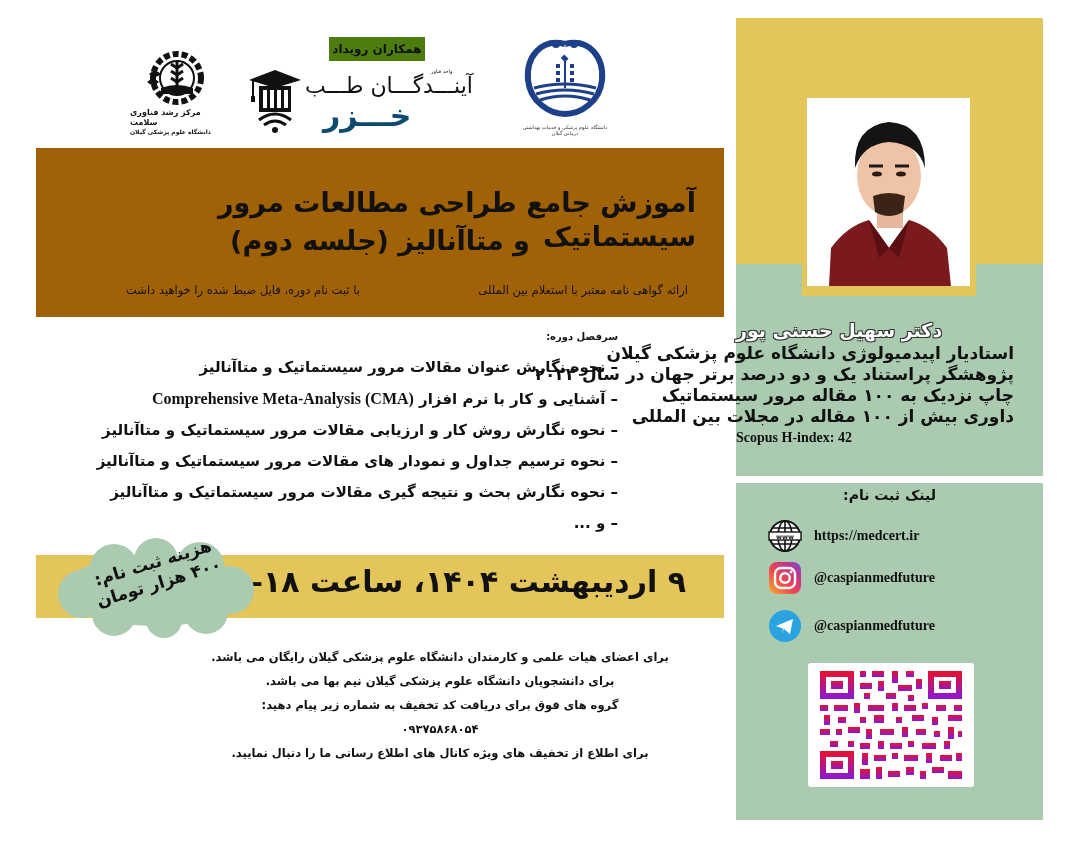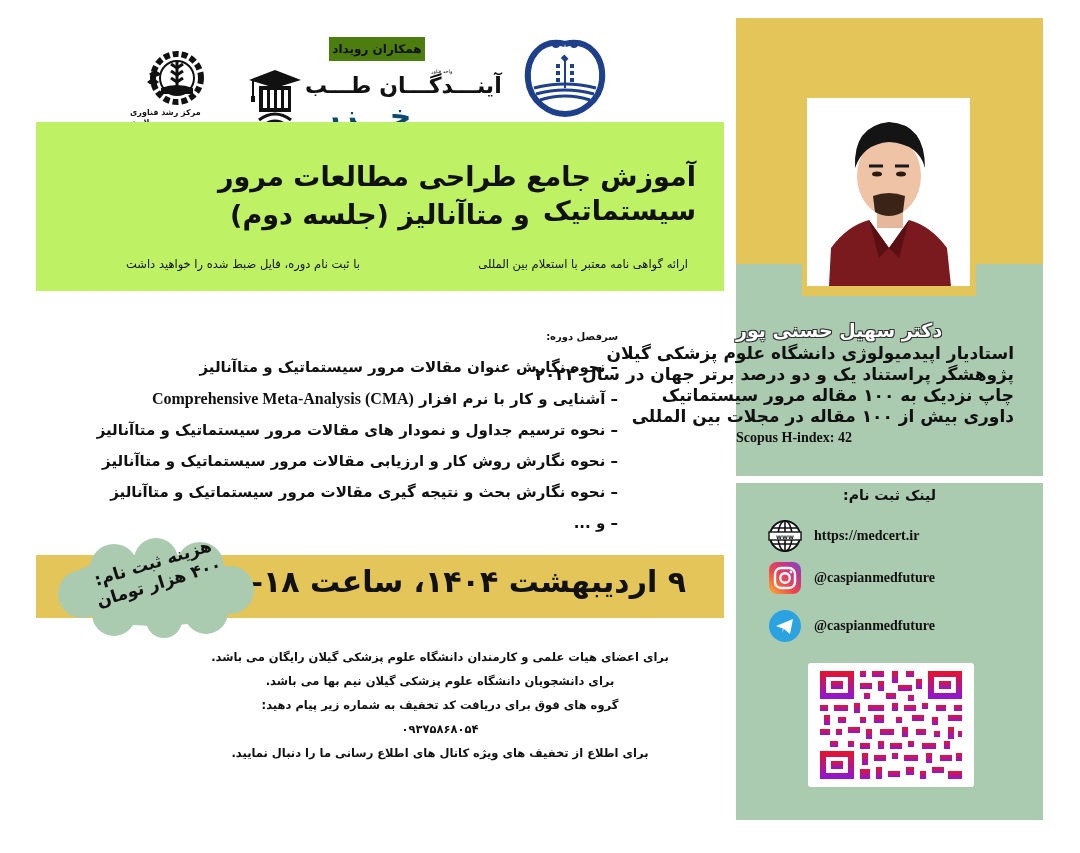--- a/index.html
+++ b/index.html
@@ -12,28 +12,28 @@
   .partner-badge { left: 329px; top: 37px; width: 96px; height: 24px; background: #4d7c0f;
     font-weight: bold; font-size: 12px; display: flex; align-items: center; justify-content: center; direction: rtl; }
 
   .logo-left { left: 130px; top: 48px; width: 90px; height: 80px; text-align: left; }
   .logo-left .mark { width: 60px; height: 60px; margin: 0 auto; position: relative; }
   .logo-left .cap1 { font-size: 8px; font-weight: bold; direction: rtl; line-height: 10px; }
   .logo-left .cap2 { font-size: 6px; font-weight: bold; direction: rtl; line-height: 8px; }
 
   .logo-mid { left: 245px; top: 68px; width: 245px; height: 66px; }
   .logo-mid .small { position: absolute; left: 186px; top: 0; font-size: 5px; direction: rtl; }
-  .logo-mid .word1 { position: absolute; left: 60px; top: 5px; font-size: 22px; font-weight: bold; direction: rtl; letter-spacing: 1px; white-space: nowrap; }
+  .logo-mid .word1 { position: absolute; left: 60px; top: 5px; font-size: 22px; font-weight: normal; direction: rtl; letter-spacing: 1px; white-space: nowrap; }
   .logo-mid .word2 { position: absolute; left: 78px; top: 30px; font-size: 30px; font-weight: bold; color: #0c4a6e; direction: rtl; letter-spacing: 18px; white-space: nowrap; }
 
   .logo-right { left: 515px; top: 36px; width: 100px; height: 96px; text-align: center; }
   .logo-right .cap { font-size: 5px; color: #333; direction: rtl; margin-top: 2px; }
 
   
-  .title-banner { left: 36px; top: 122px; width: 688px; height: 169px; background: #bef264; }
+  .title-banner { left: 36px; top: 148px; width: 688px; height: 169px; background: #a16207; }
   .title-line { position: absolute; right: 28px; left: 28px; text-align: center; direction: rtl;
     font-family: "DejaVu Sans", sans-serif; font-weight: bold; font-size: 27px; line-height: 34px; color: #111; }
   .title-line.l1 { top: 38px; text-align: right; right: 28px; }
   .title-line.l2 { top: 76px; }
   .sub-note { position: absolute; top: 135px; direction: rtl; font-size: 11.5px; font-weight: normal; white-space: nowrap; }
   .sub-note.a { right: 36px; }
   .sub-note.b { left: 90px; }
 
   
   .syllabus { right: 462px; top: 322px; width: 560px; direction: rtl; }
@@ -140,22 +140,22 @@
   <div class="title-line l2">و متاآنالیز (جلسه دوم)</div>
   <div class="sub-note a">ارائه گواهی نامه معتبر با استعلام بین المللی</div>
   <div class="sub-note b">با ثبت نام دوره، فایل ضبط شده را خواهید داشت</div>
 </div>
 
 <div class="abs syllabus">
   <div class="head">سرفصل دوره:</div>
   <ul>
     <li><span>– نحوه نگارش عنوان مقالات مرور سیستماتیک و متاآنالیز</span></li>
     <li><span>– آشنایی و کار با نرم افزار </span><span class="latin">Comprehensive Meta-Analysis (CMA)</span></li>
+    <li><span>– نحوه نگارش روش کار و ارزیابی مقالات مرور سیستماتیک و متاآنالیز</span></li>
     <li><span>– نحوه ترسیم جداول و نمودار های مقالات مرور سیستماتیک و متاآنالیز</span></li>
-    <li><span>– نحوه نگارش روش کار و ارزیابی مقالات مرور سیستماتیک و متاآنالیز</span></li>
     <li><span>– نحوه نگارش بحث و نتیجه گیری مقالات مرور سیستماتیک و متاآنالیز</span></li>
     <li><span>– و ...</span></li>
   </ul>
 </div>
 
 <div class="abs date-banner">
   <div class="date-text">۹ اردیبهشت ۱۴۰۴، ساعت ۱۸–۲۰</div>
 </div>
 
 <div class="abs cloud">

